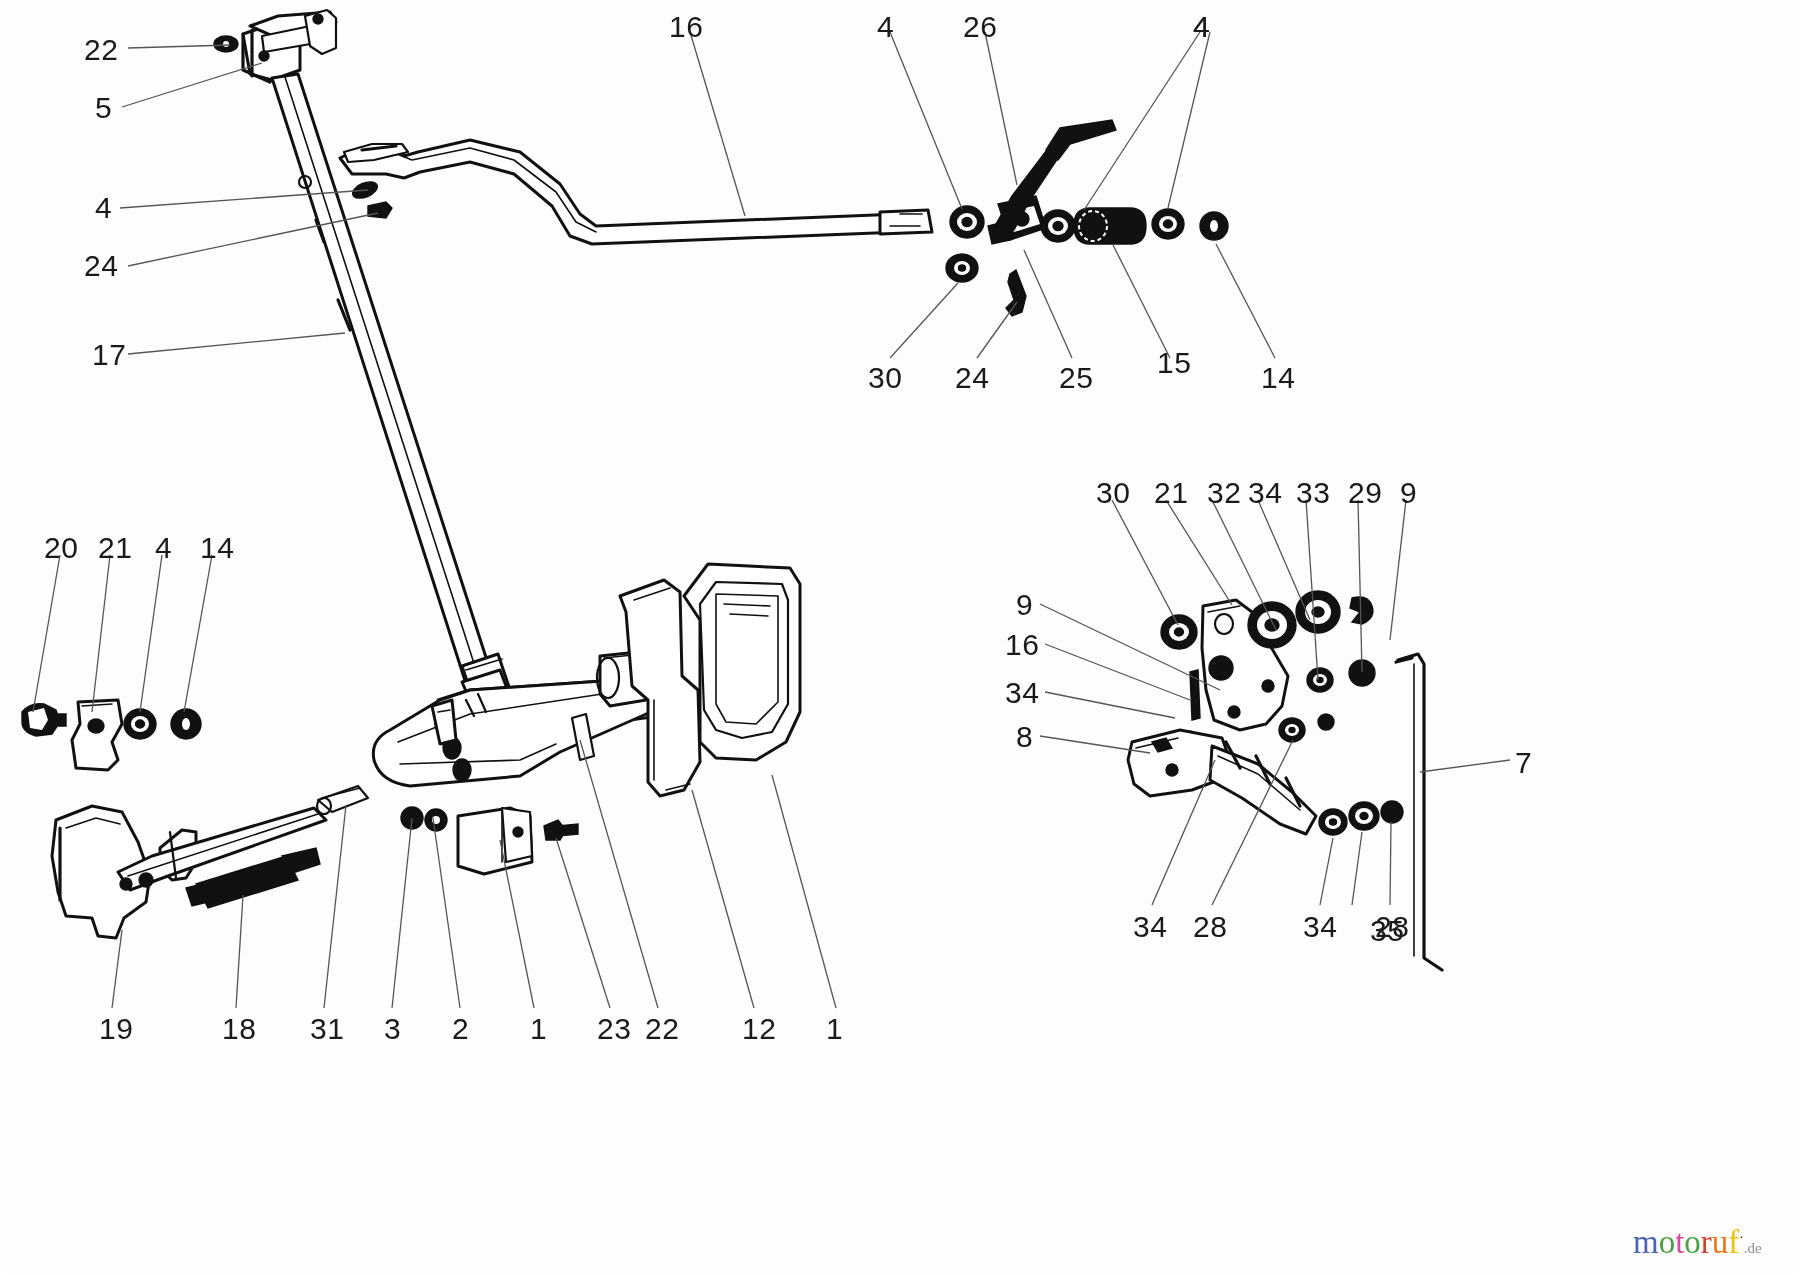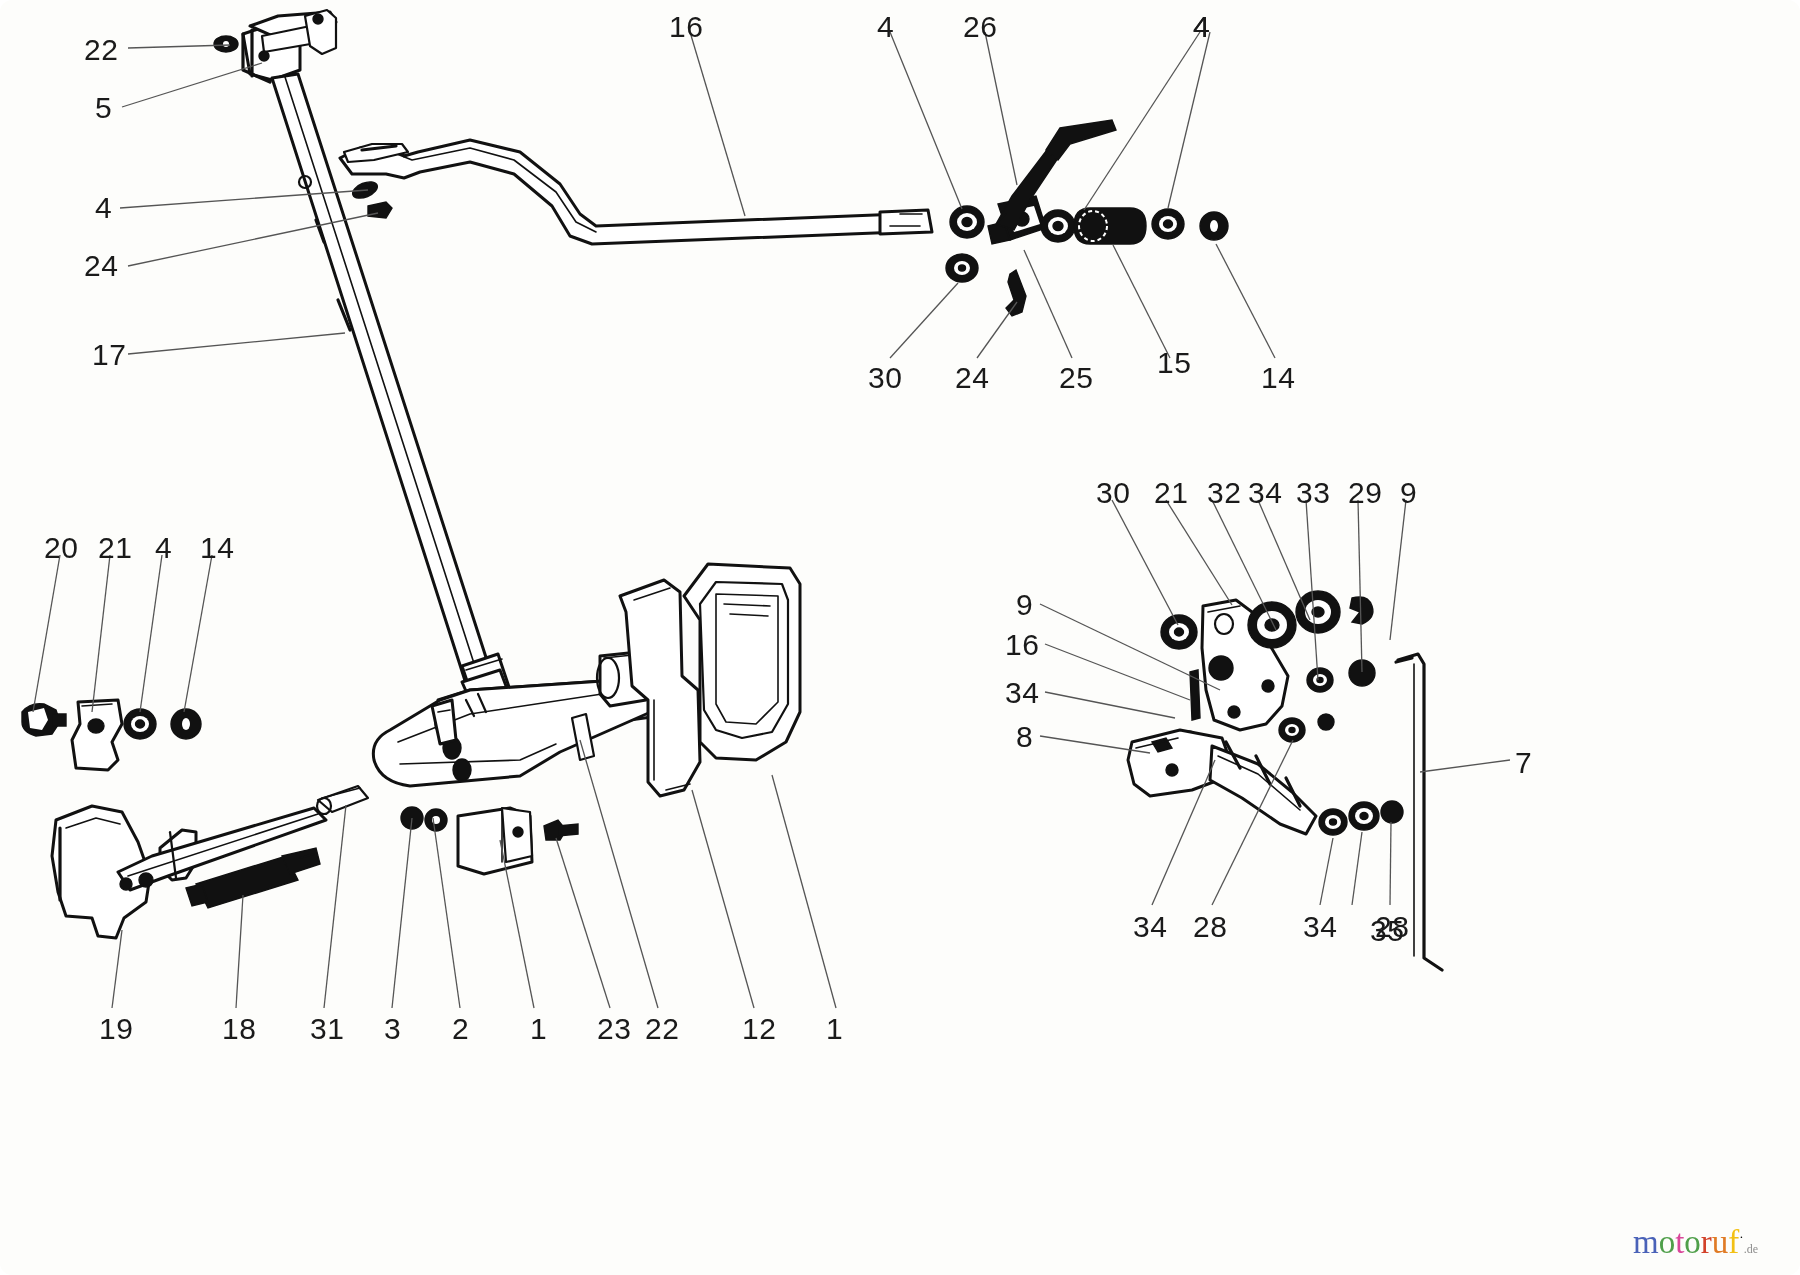--- a/index.html
+++ b/index.html
@@ -5,21 +5,21 @@
   html,body{margin:0;padding:0;background:#fff;}
   body{font-family:"Liberation Sans",sans-serif;}
   #sheet{position:relative;width:1800px;height:1275px;background:#fdfdfb;overflow:hidden;border-radius:12px;}
   #art{position:absolute;left:0;top:0;width:1800px;height:1275px;}
   .lbl{position:absolute;font-family:"Liberation Sans",sans-serif;font-size:30px;color:#1a1a1a;
        line-height:1;letter-spacing:.5px;white-space:nowrap;}
   .logo{position:absolute;left:1633px;top:1226px;font-family:"Liberation Serif",serif;
         font-size:33px;line-height:1;white-space:nowrap;}
   .logo span{display:inline-block;}
   .logo .dot{font-size:13px;vertical-align:super;}
-  .logo .tld{font-size:12px;color:#8d8d8d;}
+  .logo .tld{font-size:15px;color:#8d8d8d;}
 </style>
 </head>
 <body>
 
 <div id="sheet">
 
   <svg id="art" viewBox="0 0 1800 1275">
     <defs>
       <style>
         .ln{fill:none;stroke:#111;stroke-width:3.2;stroke-linecap:round;stroke-linejoin:round;}

